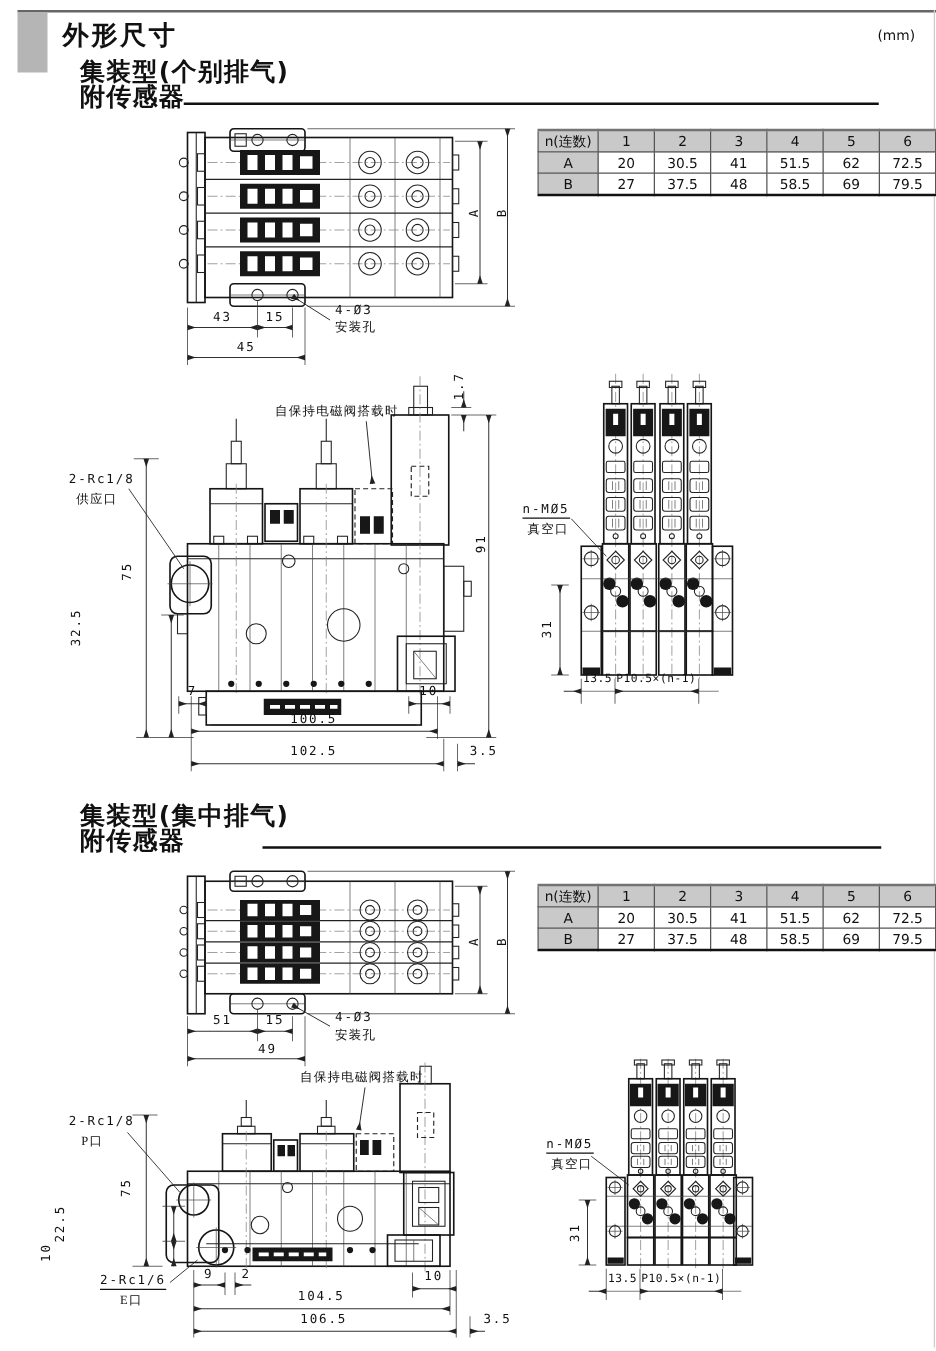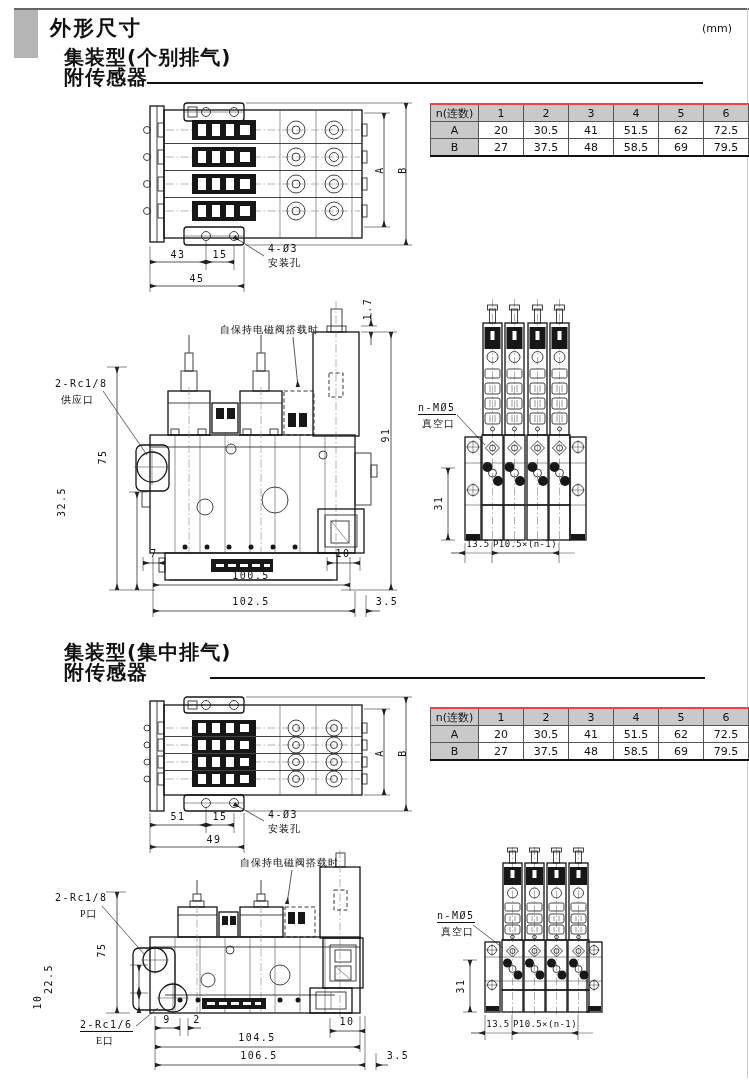--- a/index.html
+++ b/index.html
@@ -14,21 +14,21 @@
   .rule{position:absolute;height:2px;background:#111}
   .drawing{position:absolute}
   .drawing svg{position:absolute;left:0;top:0;overflow:visible}
   .lab{position:absolute;white-space:nowrap;font-family:"DejaVu Sans Mono",monospace;font-size:10px;color:#111;line-height:1}
   .hdim{transform:translate(-50%,-50%);letter-spacing:1.5px}
   .vdim{transform:translate(-50%,-50%) rotate(-90deg);letter-spacing:1.5px}
   .mono{letter-spacing:1.5px}
   .cjk{font-family:Liberation Serif, serif;font-size:10px;letter-spacing:1px}
   .small{font-size:9px;letter-spacing:0.4px}
   .und{border-bottom:1px solid #111;padding-bottom:1px}
-  table.dim-table{position:absolute;border-collapse:collapse;table-layout:fixed;font-size:11px;border-top:2px solid #ef4444;border-bottom:2px solid #111;background:#fff}
+  table.dim-table{position:absolute;border-collapse:collapse;table-layout:fixed;font-size:11px;border-top:2px solid #737373;border-bottom:2px solid #111;background:#fff}
   .dim-table th,.dim-table td{border:1px solid #555;height:16px;text-align:center;padding:0;font-weight:normal}
   .dim-table th{background:#c9c9c9}
   
   .o1{fill:none;stroke:#151515;stroke-width:1.3}
   .o2{fill:none;stroke:#222;stroke-width:0.85}
   .o3{fill:none;stroke:#444;stroke-width:0.55}
   .fd{fill:#171717;stroke:none}
   .fw{fill:#fff;stroke:none}
   .cl{fill:none;stroke:#808080;stroke-width:0.6;stroke-dasharray:8 2.5 1.5 2.5}
   .ext{fill:none;stroke:#333;stroke-width:0.6}
@@ -562,21 +562,21 @@
       <line x1="300" y1="181" x2="335" y2="181" class="dim" marker-start="url(#d5m)" marker-end="url(#d5m)"></line>
       <line x1="125" y1="197" x2="330" y2="197" class="dim" marker-start="url(#d5m)" marker-end="url(#d5m)"></line>
       <line x1="125" y1="215" x2="335" y2="215" class="dim" marker-start="url(#d5m)" marker-end="url(#d5m)"></line>
       <line x1="346" y1="215" x2="358" y2="215" class="dim" marker-start="url(#d5m)"></line>
 
       <line x1="72" y1="56" x2="114" y2="104" class="ldr"></line>
       <line x1="106" y1="176" x2="128" y2="158" class="ldr"></line>
       <line x1="262" y1="20" x2="257" y2="54" class="dim" marker-end="url(#d5m)"></line>
     </svg>
     <span class="lab mono" style="left:25px;top:43px">2-Rc1/8</span>
-    <span class="lab cjk" style="left:50px;top:59px">P口</span>
+    <span class="lab cjk" style="left:35px;top:59px">P口</span>
     <span class="lab cjk" style="left:210px;top:8px">自保持电磁阀搭载时</span>
     <span class="lab mono und" style="left:50px;top:170px">2-Rc1/6</span>
     <span class="lab cjk" style="left:66px;top:186px">E口</span>
     <span class="lab vdim" style="left:72px;top:100px">75</span>
     <span class="lab vdim" style="left:19px;top:129px">22.5</span>
     <span class="lab vdim" style="left:8px;top:152px">10</span>
     <span class="lab hdim" style="left:137px;top:170px">9</span>
     <span class="lab hdim" style="left:167px;top:170px">2</span>
     <span class="lab hdim" style="left:317px;top:172px">10</span>
     <span class="lab hdim" style="left:227px;top:188px">104.5</span>

